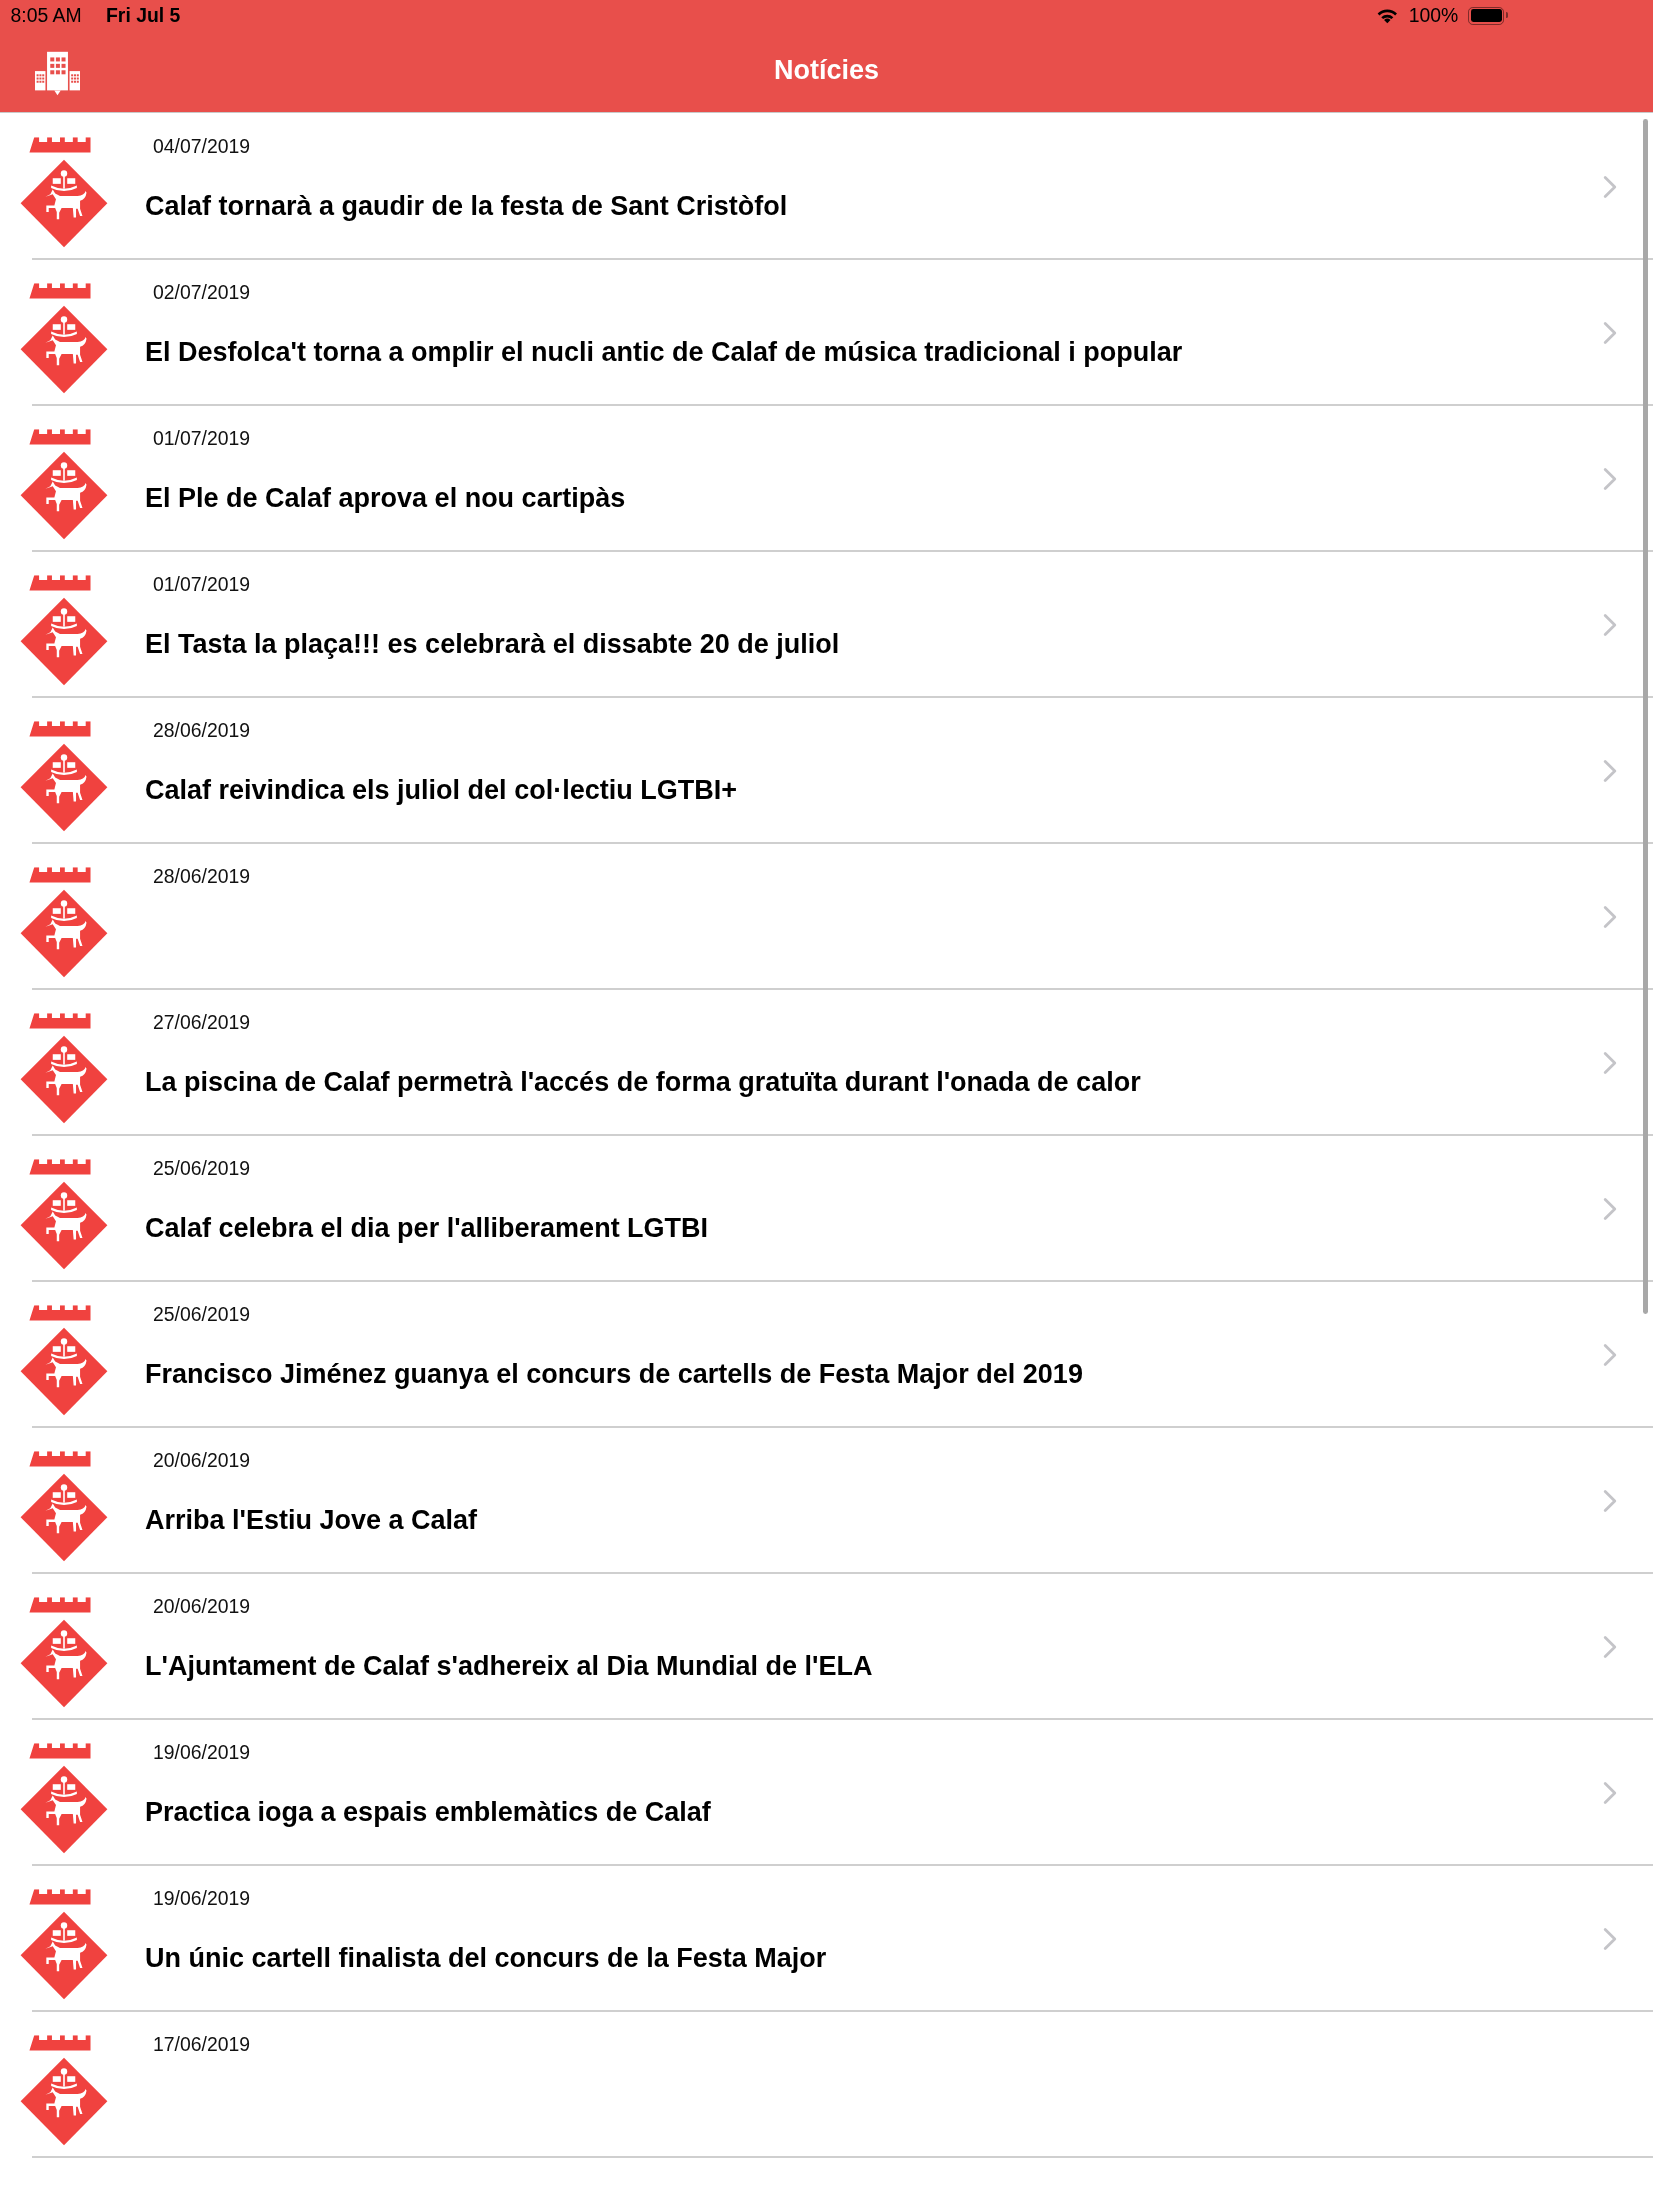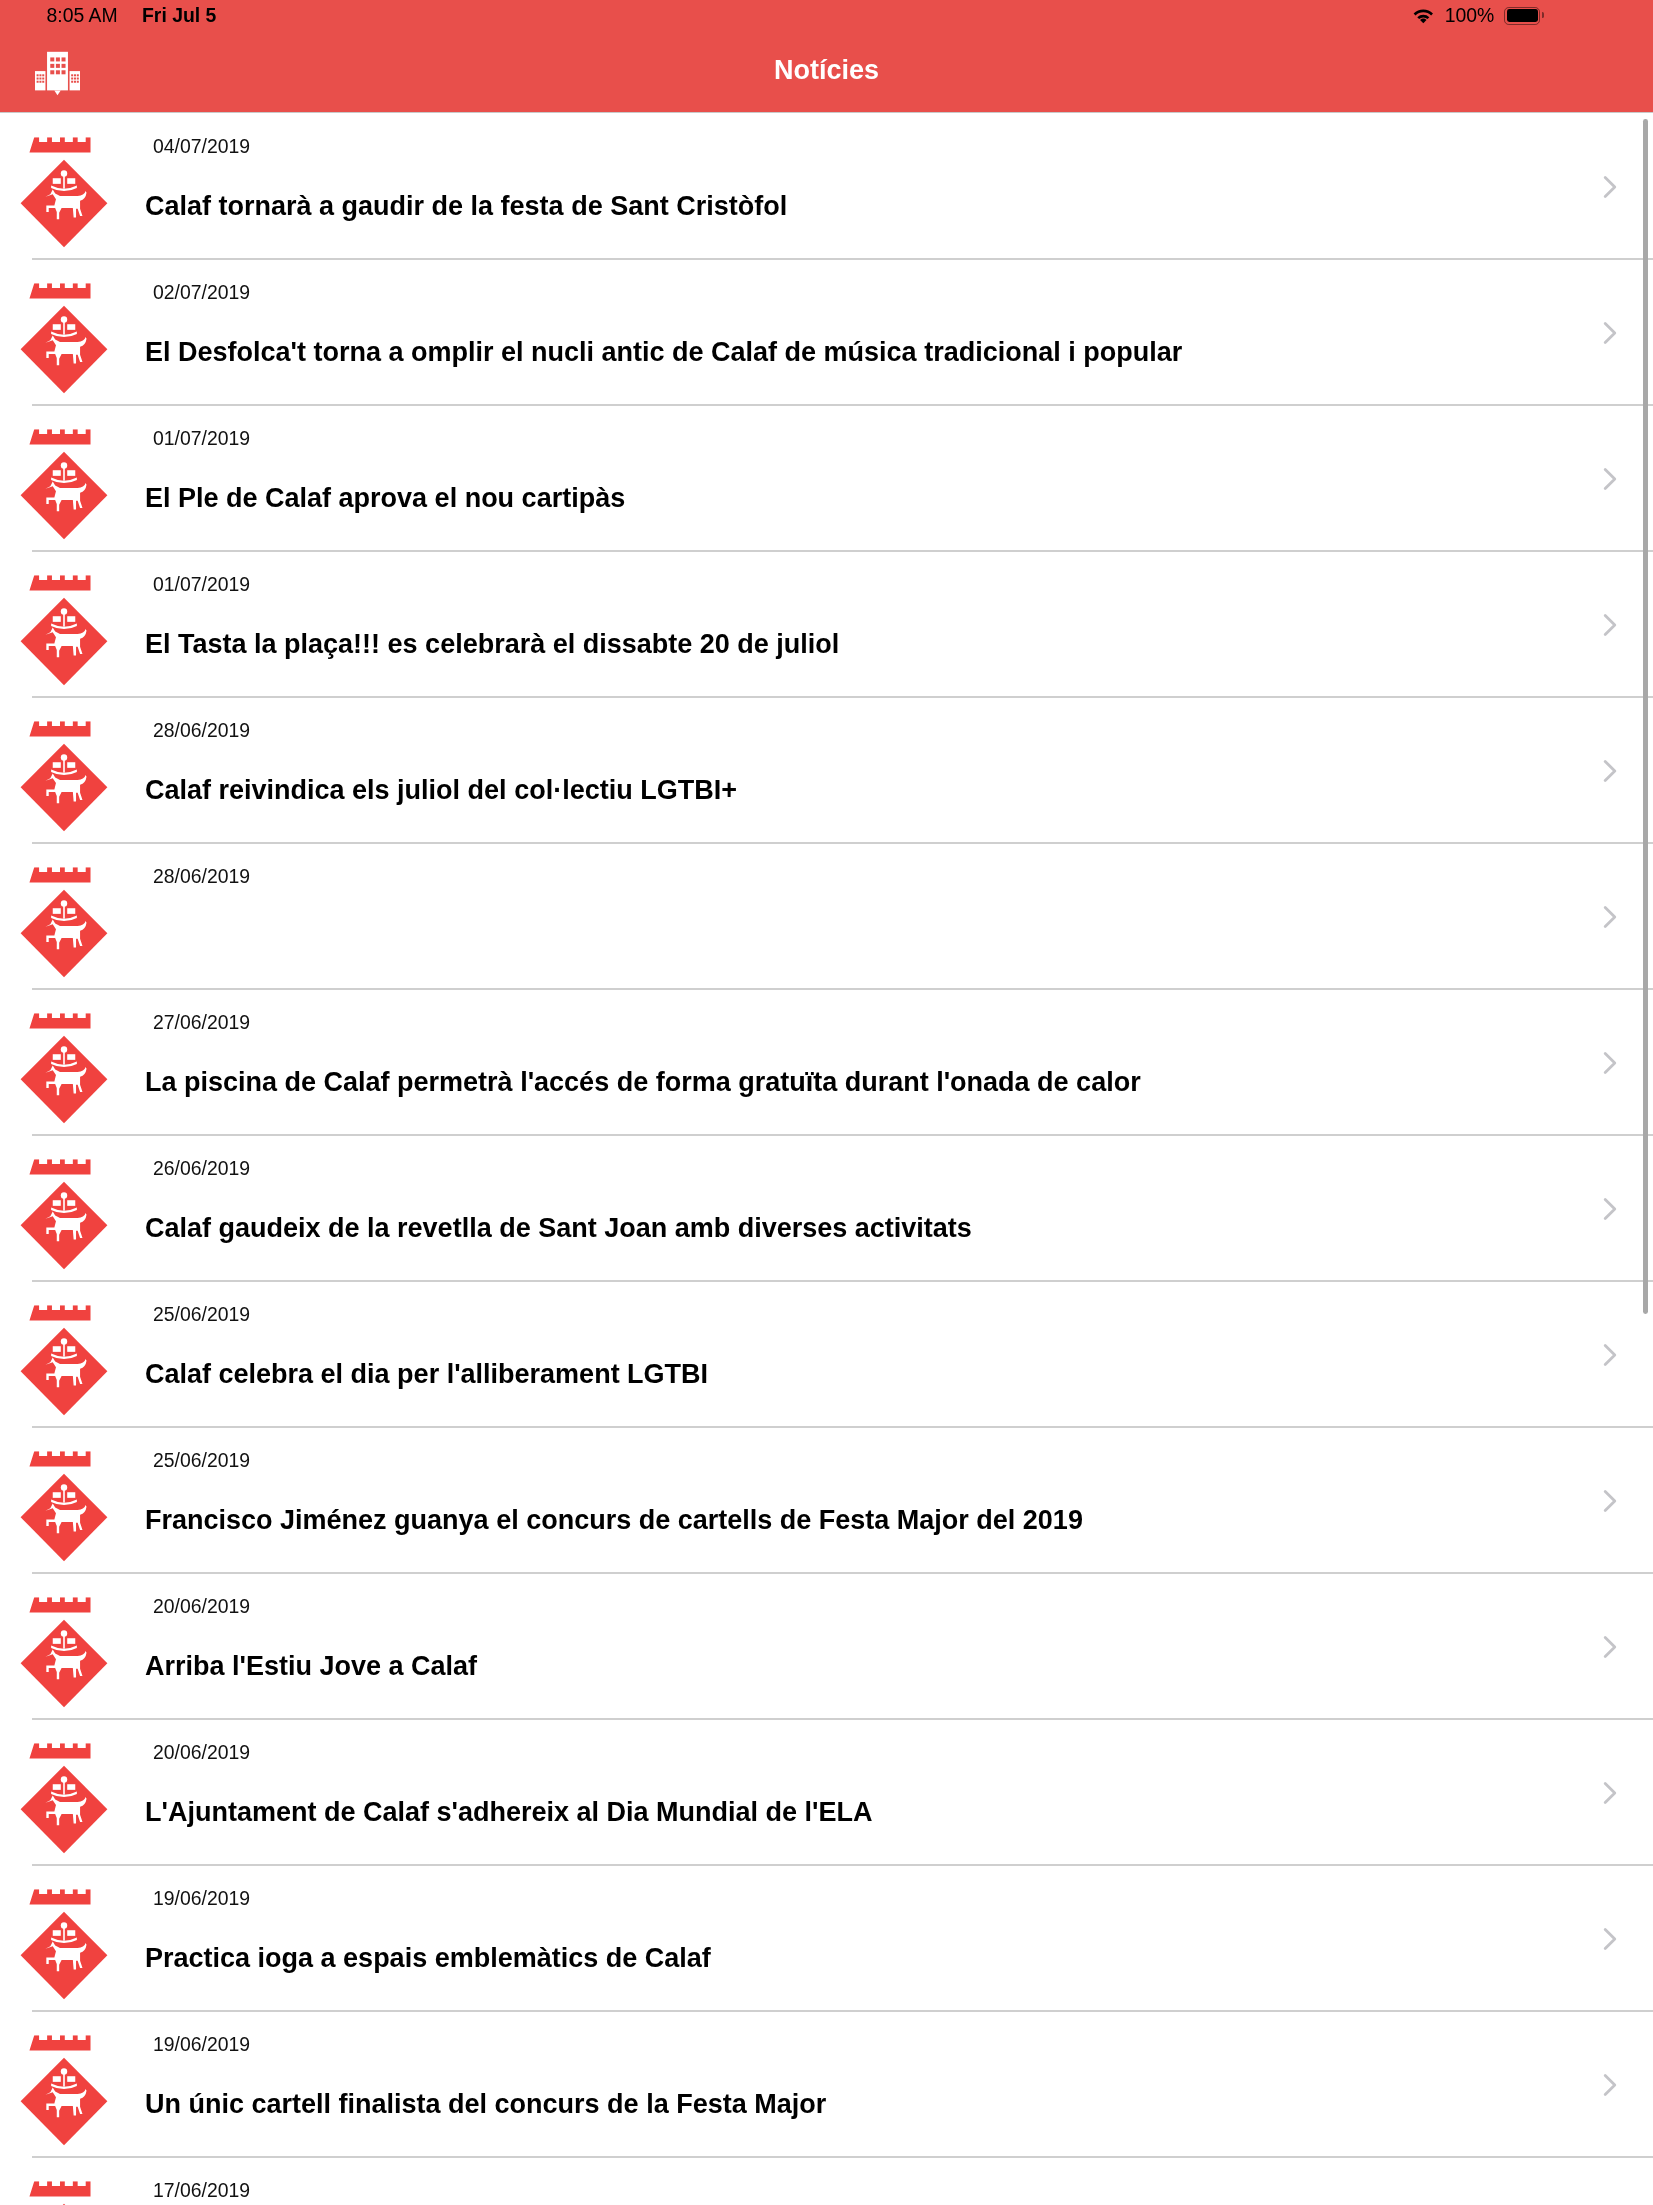--- a/index.html
+++ b/index.html
@@ -9,21 +9,21 @@
       font-family: "Liberation Sans", "DejaVu Sans", sans-serif;
       color: #000;
     }
     .header {
       position: absolute; left: 0; top: 0; width: 1653px; height: 113px;
       background: #E84F4B;
       border-bottom: 0.8px solid #c9c9c9;
     }
     .status-bar {
       position: absolute; left: 0; top: 0; width: 1514px; height: 32px;
-      font-size: 19.4px; color: #000; margin-left: 36px;
+      font-size: 19.4px; color: #000;
     }
     .status-time { position: absolute; left: 10.5px; top: 4px; }
     .status-date { position: absolute; left: 106px; top: 4px; font-weight: bold; }
     .status-right { position: absolute; right: 9.7px; top: 4px; display: flex; align-items: center; gap: 10px; }
     .wifi-icon { width: 22.6px; height: 18px; }
     .battery-icon {
       position: relative; width: 36px; height: 18px;
       border: 1.6px solid rgba(0,0,0,0.45); border-radius: 4.8px; padding: 1.6px;
     }
     .battery-fill { width: 100%; height: 100%; background: #000; border-radius: 2.4px; }
@@ -217,30 +217,20 @@
     <div class="row-date">27/06/2019</div>
     <div class="row-title">La piscina de Calaf permetrà l'accés de forma gratuïta durant l'onada de calor</div>
     <svg class="row-chevron" viewBox="0 0 20 30">
       <polyline points="4,3 16,15 4,27" fill="none" stroke="#c4c4c8" stroke-width="3.5" stroke-linecap="round" stroke-linejoin="round"></polyline>
     </svg>
   </div>
     <div class="row">
     <svg class="row-logo" viewBox="0 0 112 140" width="90" height="113">
         <use href="#calaf-shield"></use>
       </svg>
-    <div class="row-date">26/06/2019</div>
-    <div class="row-title">Calaf gaudeix de la revetlla de Sant Joan amb diverses activitats</div>
-    <svg class="row-chevron" viewBox="0 0 20 30">
-      <polyline points="4,3 16,15 4,27" fill="none" stroke="#c4c4c8" stroke-width="3.5" stroke-linecap="round" stroke-linejoin="round"></polyline>
-    </svg>
-  </div>
-    <div class="row">
-    <svg class="row-logo" viewBox="0 0 112 140" width="90" height="113">
-        <use href="#calaf-shield"></use>
-      </svg>
     <div class="row-date">25/06/2019</div>
     <div class="row-title">Calaf celebra el dia per l'alliberament LGTBI</div>
     <svg class="row-chevron" viewBox="0 0 20 30">
       <polyline points="4,3 16,15 4,27" fill="none" stroke="#c4c4c8" stroke-width="3.5" stroke-linecap="round" stroke-linejoin="round"></polyline>
     </svg>
   </div>
     <div class="row">
     <svg class="row-logo" viewBox="0 0 112 140" width="90" height="113">
         <use href="#calaf-shield"></use>
       </svg>

